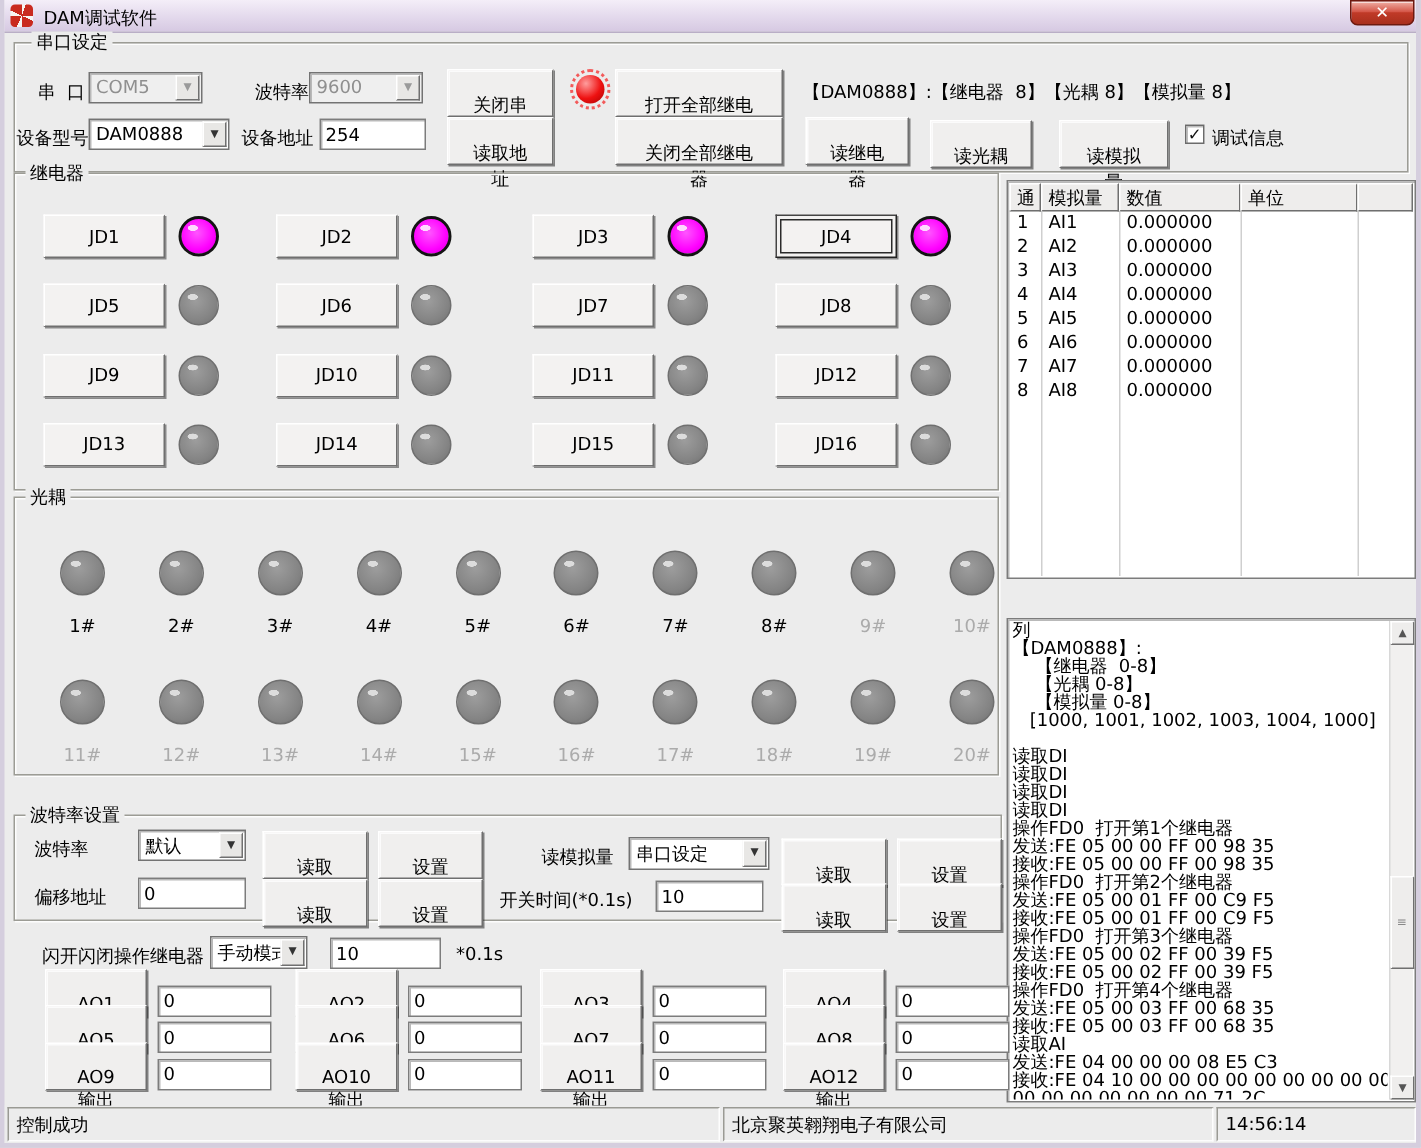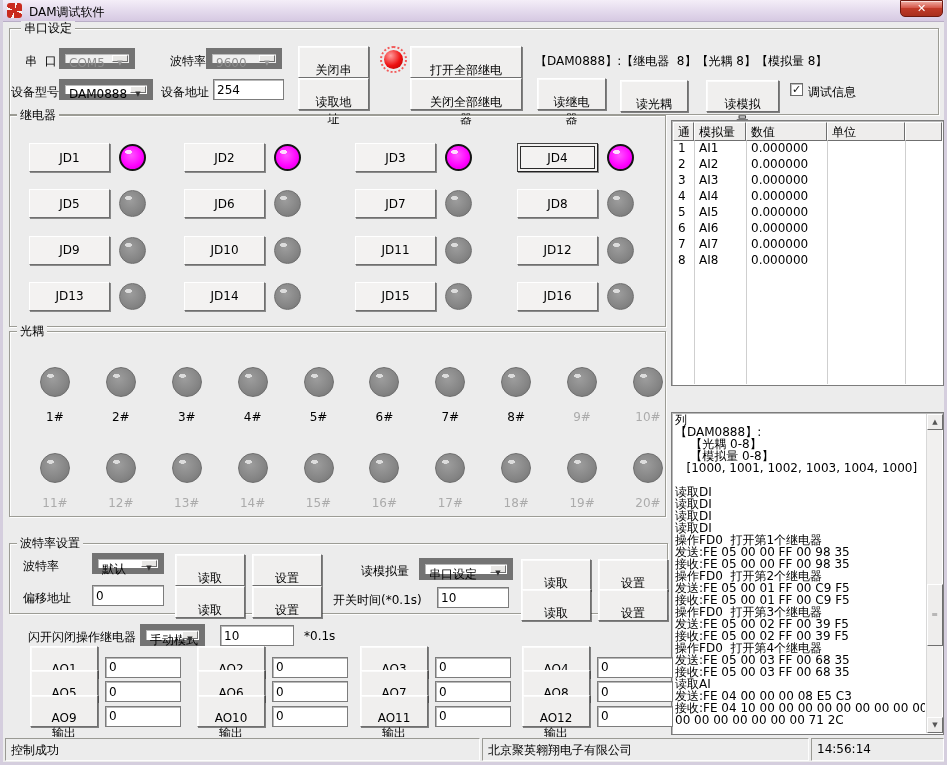--- a/index.html
+++ b/index.html
@@ -27,21 +27,21 @@
   .btn{position:absolute;font-size:12px;color:#000;background:#f0efee;
     border:1px solid;border-color:#ffffff #6f6f6f #6f6f6f #ffffff;
     box-shadow:1px 1px 0 rgba(40,40,40,.55),inset 1px 1px 0 #fbfbfb;
     text-align:center;padding:15px;cursor:default;}
   .jd-btn{width:81px;height:29px;background:#f3f2f1;font-size:12px;
     border:1px solid;border-color:#fff #6f6f6f #6f6f6f #fff;box-shadow:1px 1px 0 rgba(40,40,40,.5);}
   .jd-btn[data-focused="true"]{outline:1px solid #2a2a2a;outline-offset:-4px;border-color:#444 #222 #222 #444;}
   
   .field{position:absolute;font-size:12px;color:#000;background:#fff;border:1px solid #7c7c7c;
     box-shadow:inset 1px 1px 0 #b9b9b9;padding:1px 3px;}
-  .combo{position:absolute;background:#fff;border:6px solid #737373;box-shadow:inset 1px 1px 0 #b9b9b9;}
+  .combo{position:absolute;background:#fff;border:1px solid #737373;box-shadow:inset 1px 1px 0 #b9b9b9;}
   .combo .combo-text{position:absolute;left:4px;top:2px;font-size:12px;color:#000;white-space:nowrap;}
   .combo .combo-arrow{position:absolute;right:1px;top:1px;bottom:1px;width:16px;background:#e8e7e5;
     border:1px solid;border-color:#fff #707070 #707070 #fff;font-size:7px;color:#333;
     text-align:center;line-height:15px;}
   .combo.disabled{background:#efefef;}
   .combo.disabled .combo-text{color:#8f8f8f;}
   .combo.disabled .combo-arrow{color:#9a9a9a;}
   
   .led{position:absolute;border-radius:50%;}
   .led-round{width:27px;height:27px;}
@@ -420,20 +420,21 @@
       </div>
     </div>
 
   <div class="logbox">
     <div class="log-lines">
 
         <div class="log-line">列</div>
 
         <div class="log-line">【DAM0888】:</div>
 
+        <div class="log-line">    【继电器  0-8】</div>
 
         <div class="log-line">    【光耦 0-8】</div>
 
         <div class="log-line">    【模拟量 0-8】</div>
 
         <div class="log-line">   [1000, 1001, 1002, 1003, 1004, 1000]</div>
 
         <div class="log-line"></div>
 
         <div class="log-line">读取DI</div>

